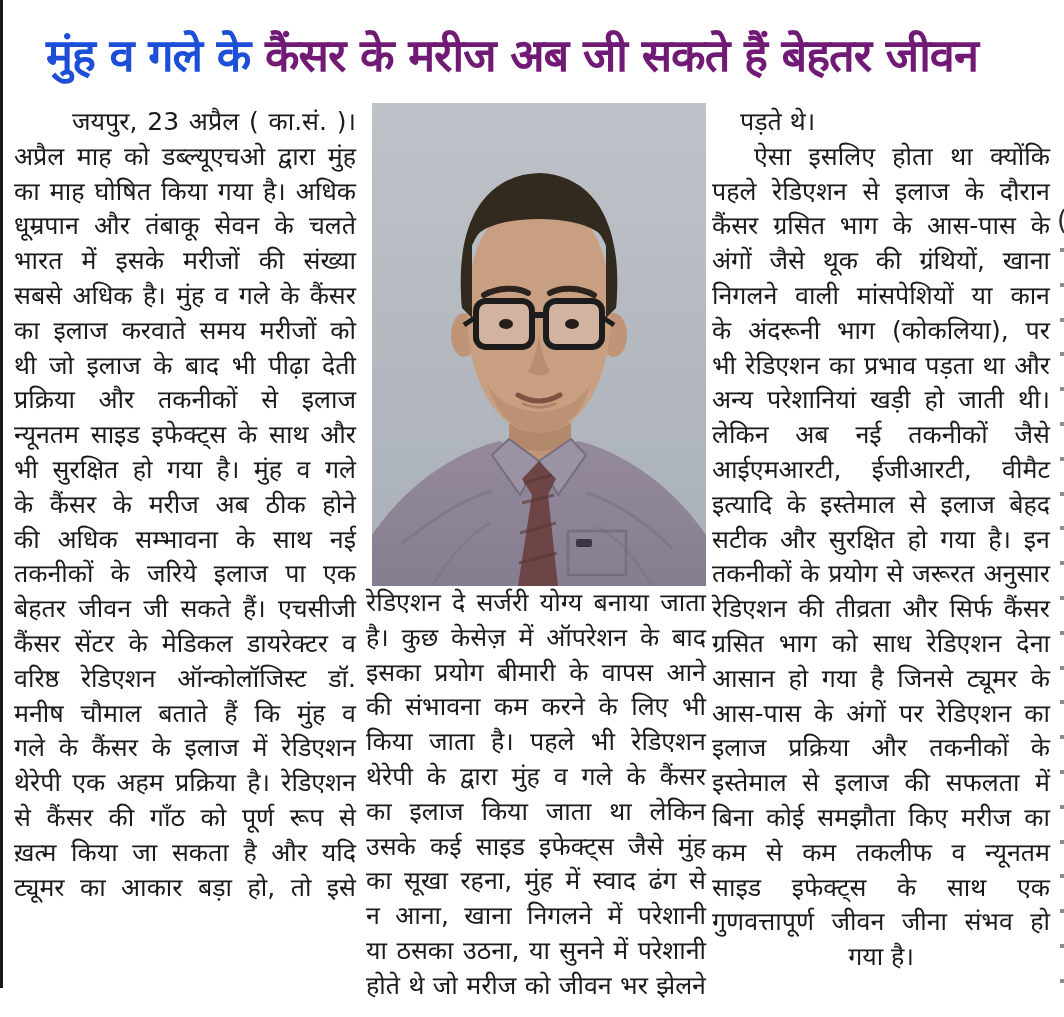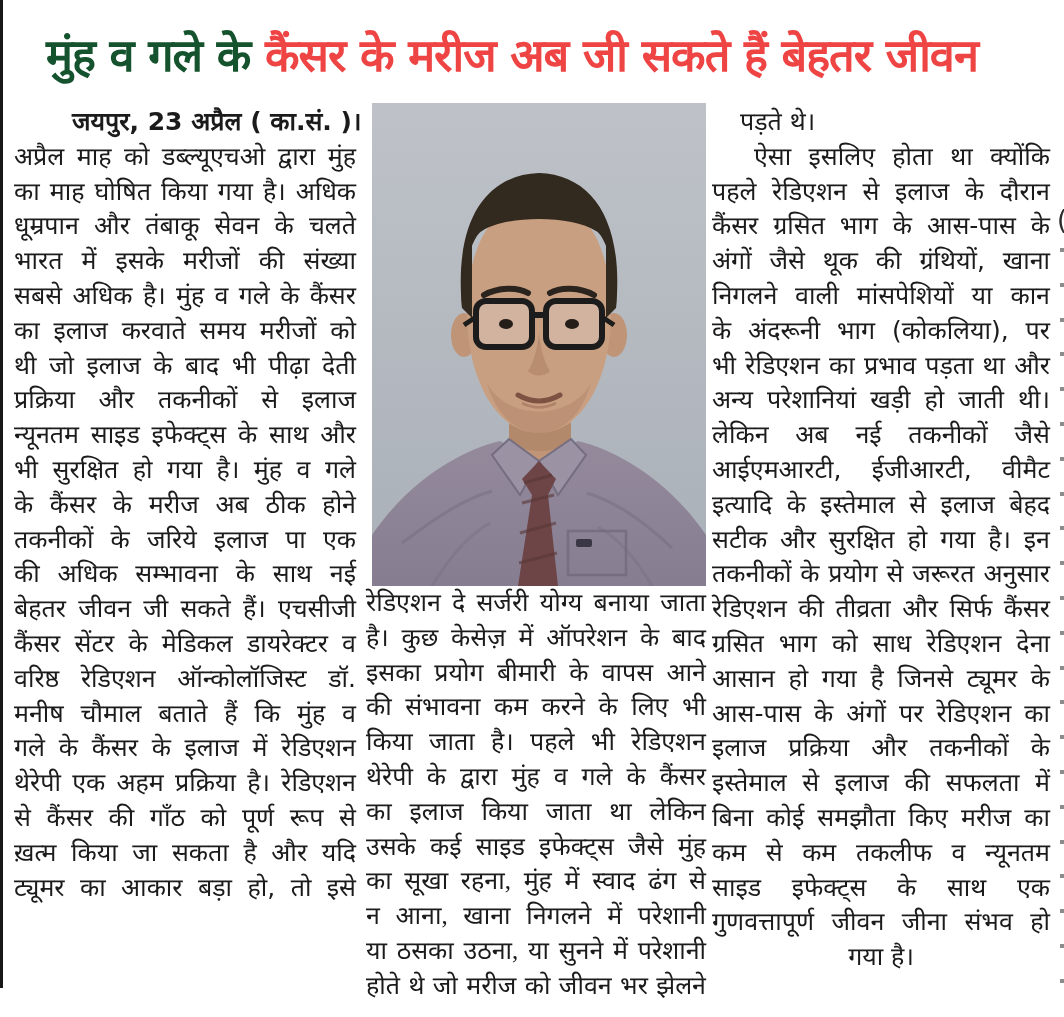--- a/index.html
+++ b/index.html
@@ -12,41 +12,41 @@
   }
   .left-rule {
     position:absolute; left:0; top:0; width:3px; height:988px;
     background:#181818;
   }
   .headline {
     position:absolute; left:46px; top:16px; width:1000px; height:80px;
     font-size:45px; font-weight:800; letter-spacing:-1px;
     white-space:nowrap; line-height:80px;
   }
-  .headline .hl-red { color:#14532d; }
-  .headline .hl-black { color:#ef4444; }
+  .headline .hl-red { color:#1d4ed8; }
+  .headline .hl-black { color:#701a75; }
 
   .col { position:absolute; font-size:25px; line-height:34.8px; color:#1b1b1b; }
   .col .line {
     text-align:justify; text-align-last:justify;
     height:34.8px; overflow:visible; white-space:nowrap;
   }
   .col .line.flush { text-align-last:left;margin-left:28px; }
   .dateline {
-    font-weight:700; padding-left:58px; height:34.8px;
+    font-weight:400; padding-left:58px; height:34.8px;
     text-align:justify; text-align-last:justify; white-space:nowrap;
   }
   .indent-line {
     padding-left:42px; height:34.8px;
     text-align:justify; text-align-last:justify; white-space:nowrap;
   }
   .closing-line { height:34.8px; text-align:center; white-space:nowrap; }
 
   .col1 { left:14px;  top:105px; width:342px; }
-  .col2-text { left:366px; top:586px; width:340px;font-family:Liberation Serif, serif; }
+  .col2-text { left:366px; top:586px; width:340px; }
   .col3 { left:712px; top:105px; width:338px; }
 
   .photo {
     position:absolute; left:372px; top:103px; width:334px; height:483px;
     overflow:hidden;
   }
   .photo svg { display:block; width:334px; height:483px; }
 
   .edge-fragment {
     position:absolute; right:-7px; top:205px; width:14px; height:34px;
@@ -77,22 +77,22 @@
         <div class="line">का माह घोषित किया गया है। अधिक</div>
         <div class="line">धूम्रपान और तंबाकू सेवन के चलते</div>
         <div class="line">भारत में इसके मरीजों की संख्या</div>
         <div class="line">सबसे अधिक है। मुंह व गले के कैंसर</div>
         <div class="line">का इलाज करवाते समय मरीजों को</div>
         <div class="line">थी जो इलाज के बाद भी पीढ़ा देती</div>
         <div class="line">प्रक्रिया और तकनीकों से इलाज</div>
         <div class="line">न्यूनतम साइड इफेक्ट्स के साथ और</div>
         <div class="line">भी सुरक्षित हो गया है। मुंह व गले</div>
         <div class="line">के कैंसर के मरीज अब ठीक होने</div>
+        <div class="line">की अधिक सम्भावना के साथ नई</div>
         <div class="line">तकनीकों के जरिये इलाज पा एक</div>
-        <div class="line">की अधिक सम्भावना के साथ नई</div>
         <div class="line">बेहतर जीवन जी सकते हैं। एचसीजी</div>
         <div class="line">कैंसर सेंटर के मेडिकल डायरेक्टर व</div>
         <div class="line">वरिष्ठ रेडिएशन ऑन्कोलॉजिस्ट डॉ.</div>
         <div class="line">मनीष चौमाल बताते हैं कि मुंह व</div>
         <div class="line">गले के कैंसर के इलाज में रेडिएशन</div>
         <div class="line">थेरेपी एक अहम प्रक्रिया है। रेडिएशन</div>
         <div class="line">से कैंसर की गाँठ को पूर्ण रूप से</div>
         <div class="line">ख़त्म किया जा सकता है और यदि</div>
         <div class="line">ट्यूमर का आकार बड़ा हो, तो इसे</div>
       </div>

